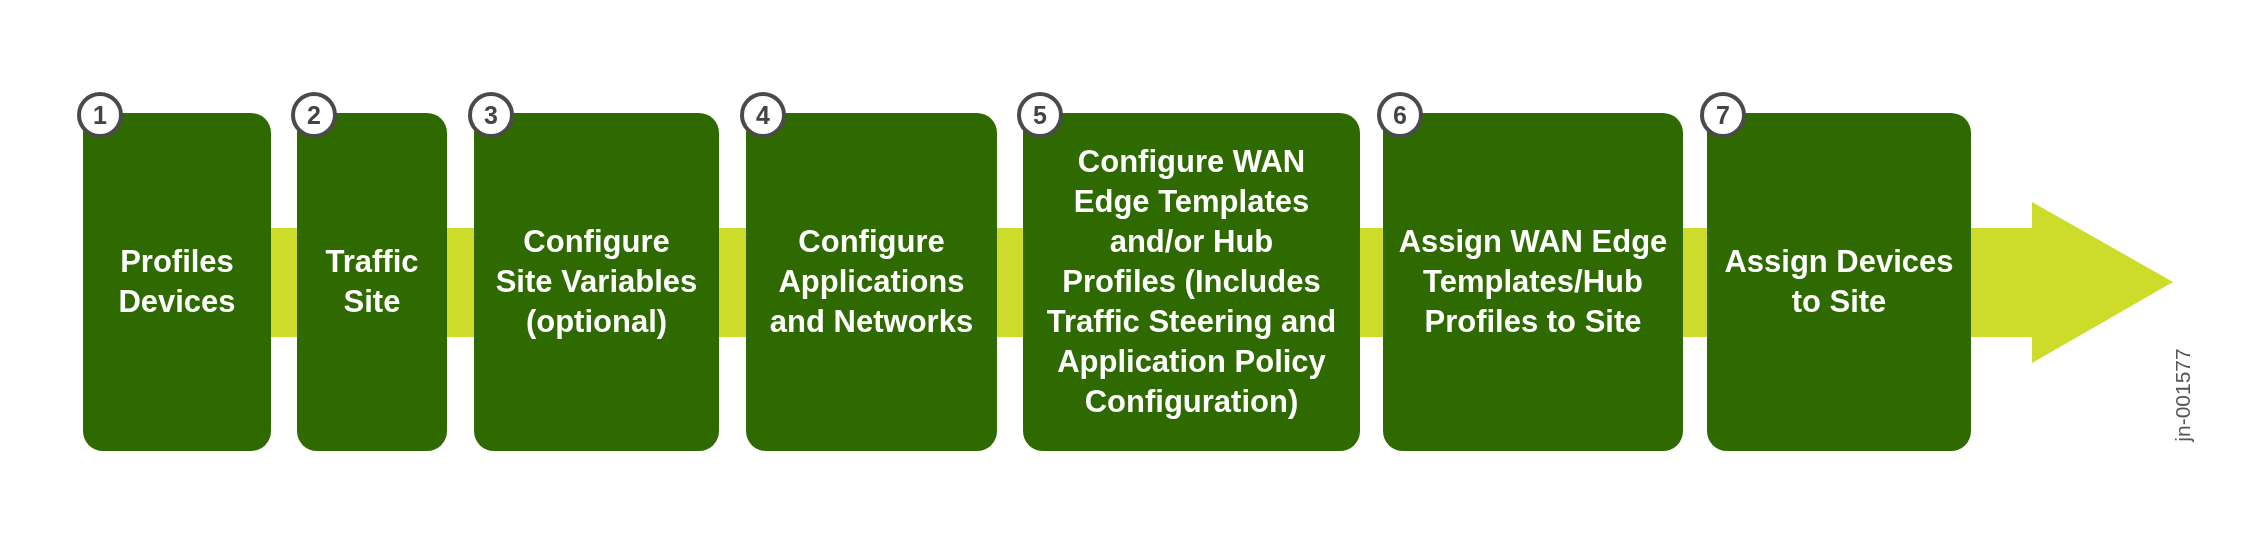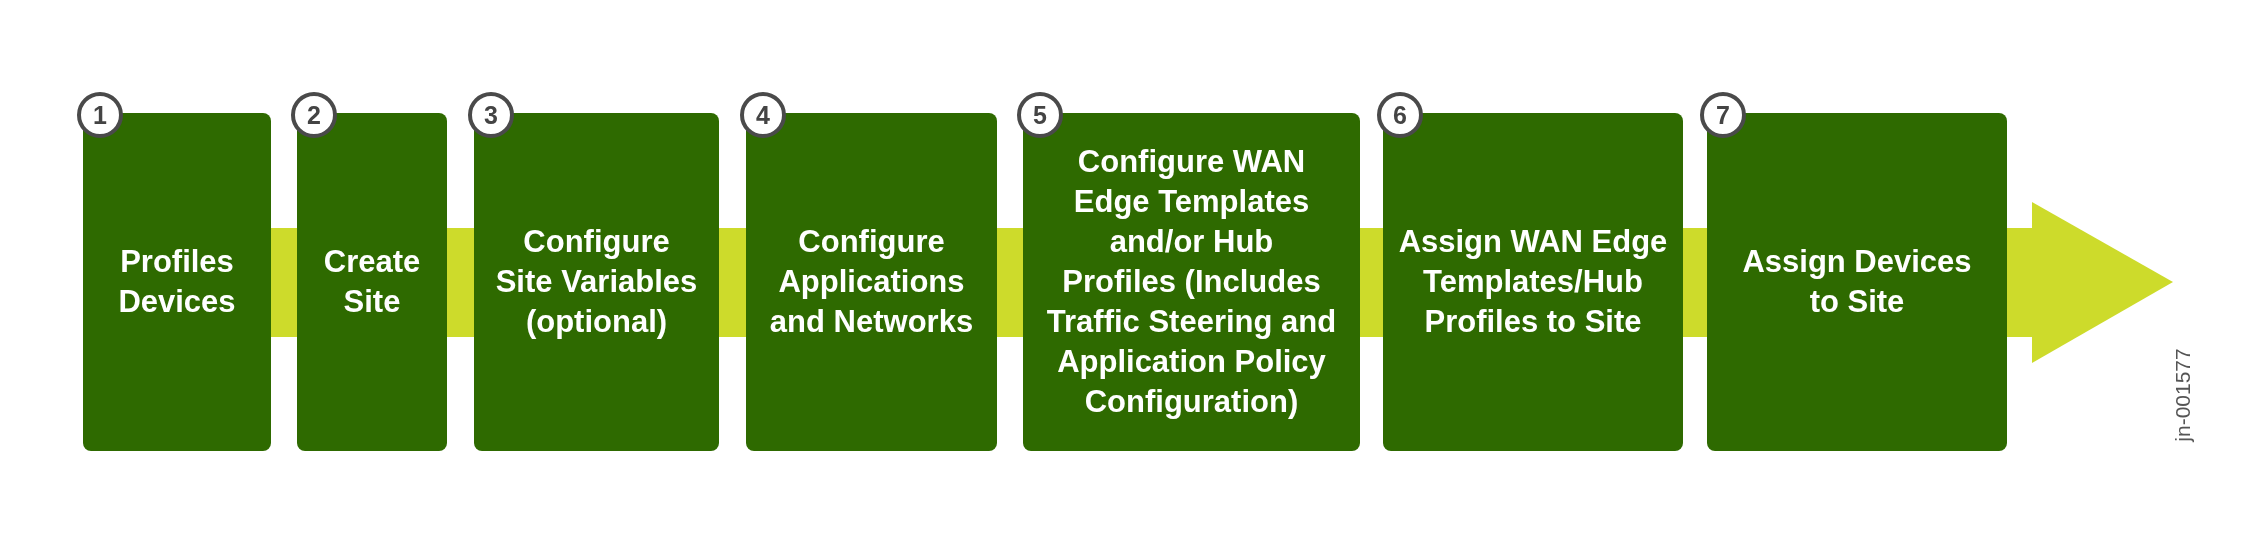--- a/index.html
+++ b/index.html
@@ -2,55 +2,55 @@
 <html><head>
 <meta charset="utf-8">
 <style>
   html, body { margin: 0; padding: 0; background: #ffffff; }
   body { width: 2250px; height: 547px; position: relative; overflow: hidden;
          font-family: "Liberation Sans", "DejaVu Sans", sans-serif; }
   .shaft { position: absolute; left: 180px; top: 228px; width: 1860px; height: 109px; background: #cddb2b; }
   .arrowhead { position: absolute; left: 2032px; top: 202px; width: 0; height: 0;
                border-top: 80px solid transparent; border-bottom: 81px solid transparent;
                border-left: 141px solid #cddb2b; }
-  .step { position: absolute; top: 113px; height: 338px; background: #2e6a00; border-radius: 8px;
+  .step { position: absolute; top: 113px; height: 338px; background: #2e6a00; border-radius: 20px;
           display: flex; align-items: center; justify-content: center; box-sizing: border-box; padding: 0 14px; }
   .step-text { color: #ffffff; font-weight: bold; font-size: 31px; line-height: 40px; text-align: center; white-space: pre-line; }
   .badge { position: absolute; width: 38px; height: 38px; border: 4px solid #4a4a4a; border-radius: 50%;
            background: #ffffff; color: #444444; font-size: 25px; font-weight: bold;
            display: flex; align-items: center; justify-content: center; }
   .fig-id { position: absolute; left: 2183px; top: 395px; transform: translate(-50%, -50%) rotate(-90deg);
             color: #555555; font-size: 21px; white-space: nowrap; }
   #s1 { left: 83px; width: 188px; }
   #s2 { left: 297px; width: 150px; }
   #s3 { left: 474px; width: 245px; }
   #s4 { left: 746px; width: 251px; }
   #s5 { left: 1023px; width: 337px; }
   #s6 { left: 1383px; width: 300px; }
-  #s7 { left: 1707px; width: 300px; }
+  #s7 { left: 1707px; width: 264px; }
   #b1 { left: 77px; top: 92px; }
   #b2 { left: 291px; top: 92px; }
   #b3 { left: 468px; top: 92px; }
   #b4 { left: 740px; top: 92px; }
   #b5 { left: 1017px; top: 92px; }
   #b6 { left: 1377px; top: 92px; }
   #b7 { left: 1700px; top: 92px; }
 </style>
 </head>
 <body>
 
 <div class="shaft"></div>
 <div class="arrowhead"></div>
 
 <div class="step" id="s1">
   <span class="step-text">Profiles
 Devices</span>
 </div>
 <div class="step" id="s2">
-  <span class="step-text">Create
+  <span class="step-text">Traffic
 Site</span>
 </div>
 <div class="step" id="s3">
   <span class="step-text">Configure
 Site Variables
 (optional)</span>
 </div>
 <div class="step" id="s4">
   <span class="step-text">Configure
 Applications

